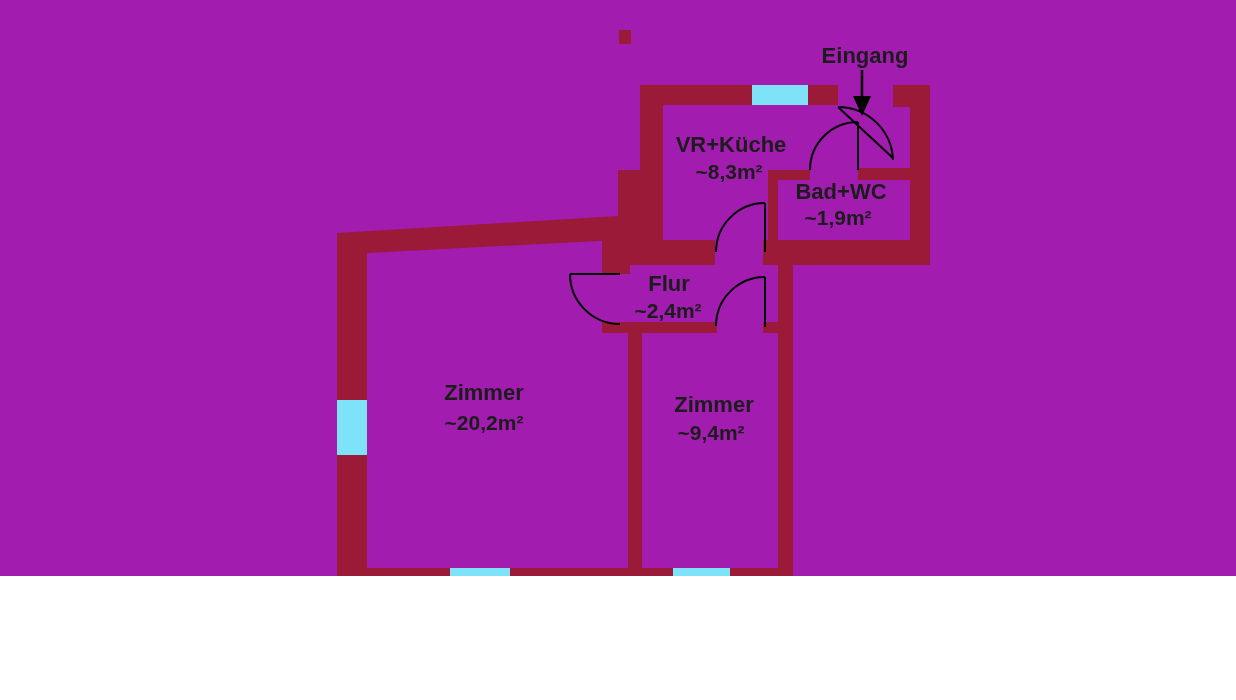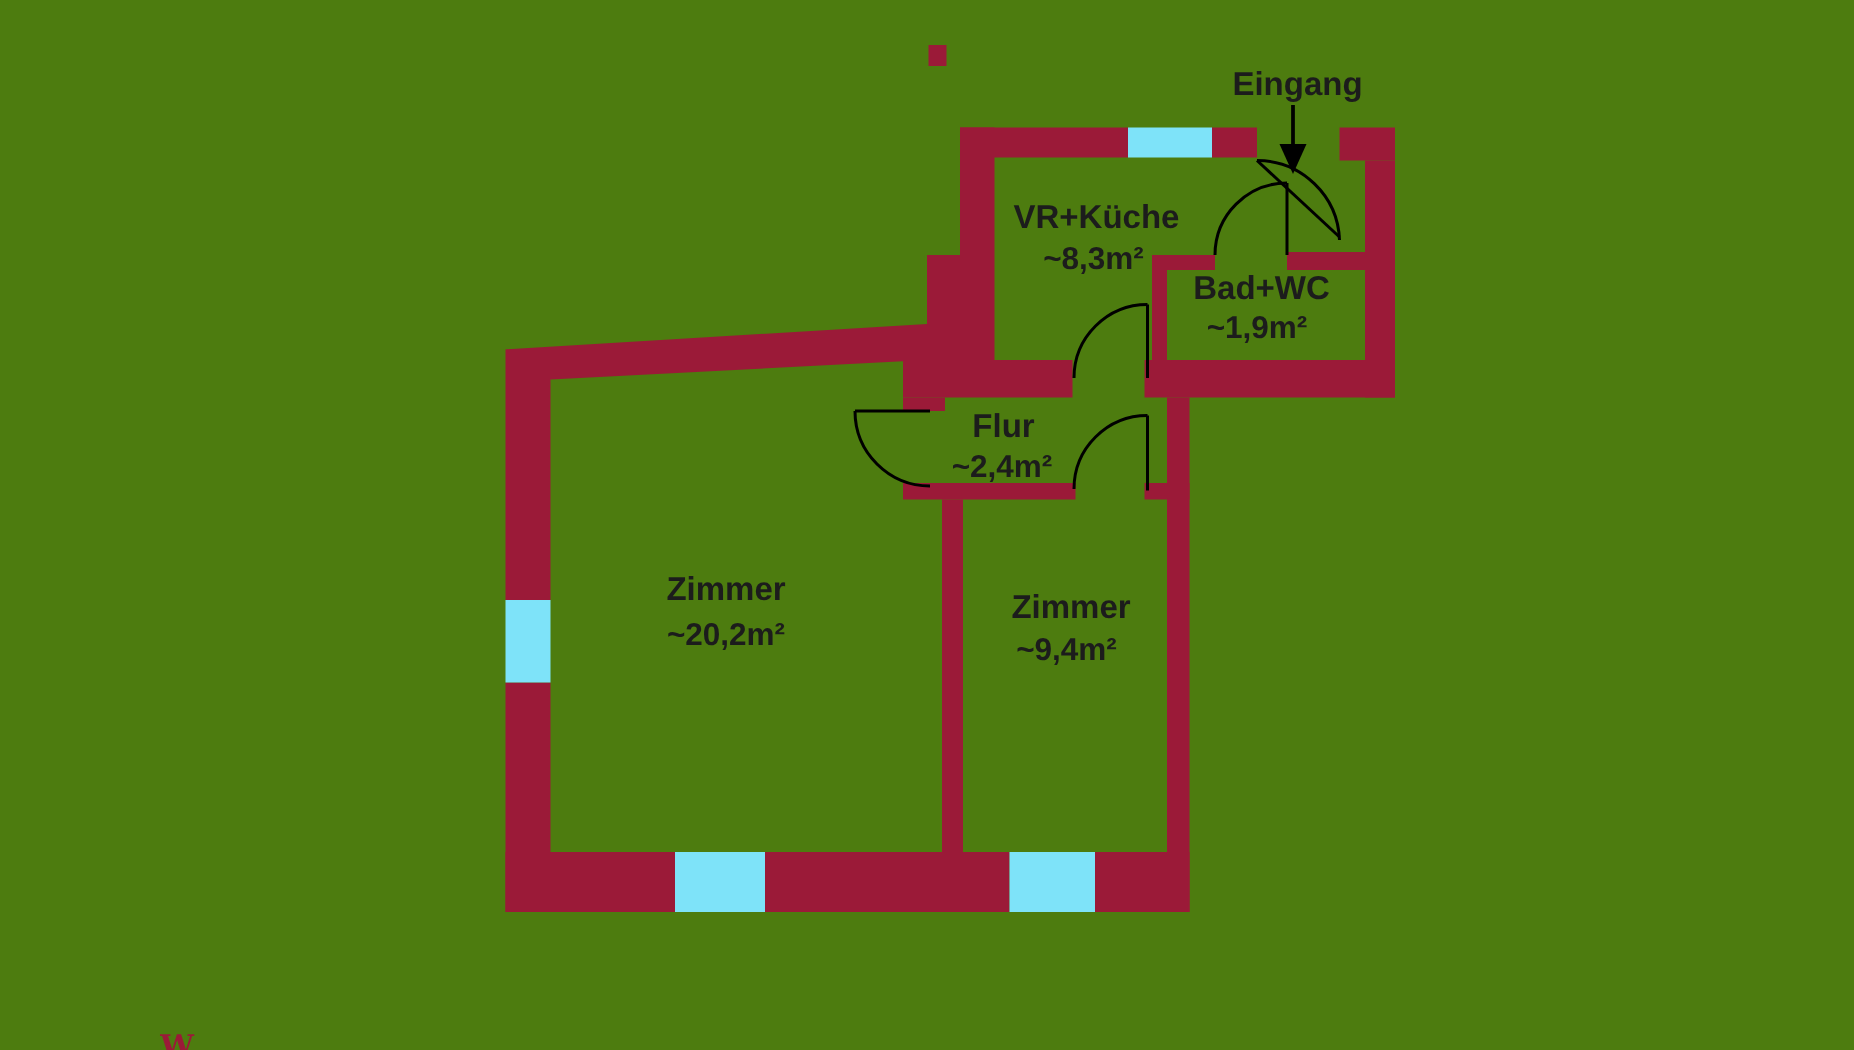--- a/index.html
+++ b/index.html
@@ -1,16 +1,16 @@
 <!DOCTYPE html>
 <html><head>
 <meta charset="utf-8">
 <style>
   html,body{margin:0;padding:0;background:#ffffff;}
-  .stage{position:relative;width:1236px;height:700px;background:#4d7c0f;overflow:hidden;
+  .stage{position:relative;width:1236px;height:576px;background:#a21caf;overflow:hidden;
          font-family:"Liberation Sans",sans-serif;}
   svg{position:absolute;left:0;top:0;}
   text{font-family:"Liberation Sans",sans-serif;font-weight:700;}
   .room-name{font-size:22px;}
   .room-area{font-size:21px;}
   .entry-label{font-size:22px;}
   .wm{font-family:"DejaVu Serif",serif;font-size:20px;font-weight:700;}
 </style>
 </head>
 <body>

